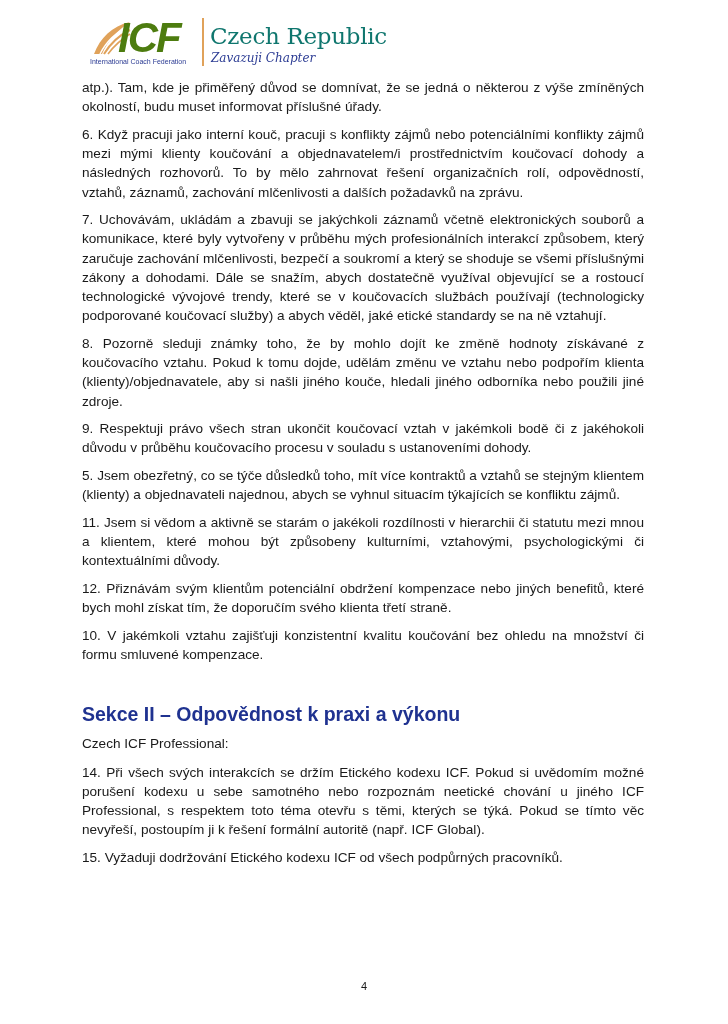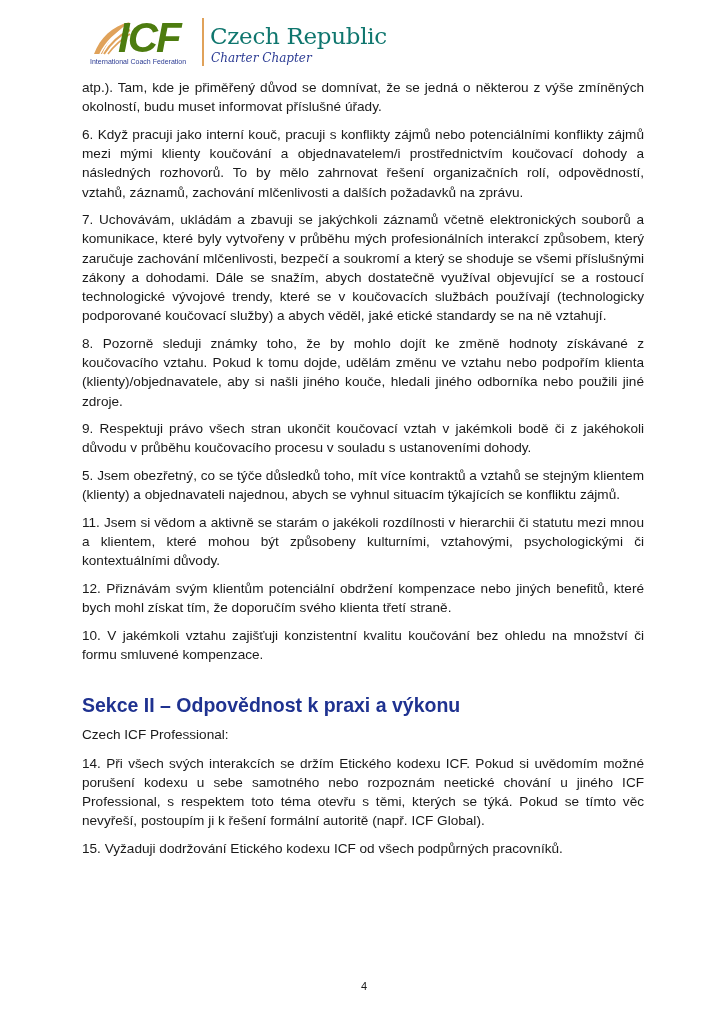--- a/index.html
+++ b/index.html
@@ -12,21 +12,21 @@
     .icf-swoosh { position: absolute; left: 4px; top: 6px; width: 40px; height: 38px; }
     .icf-letters { position: absolute; left: 30px; top: 0px; font-family: "Liberation Sans", sans-serif; font-weight: bold; font-style: italic; font-size: 42px; color: #4d7c0f; letter-spacing: -2px; line-height: 48px; }
     .icf-sub { position: absolute; left: 2px; top: 44px; font-family: "Liberation Sans", sans-serif; font-size: 7px; color: #2b3b93; white-space: nowrap; }
     .logo-divider { position: absolute; left: 114px; top: 4px; width: 2px; height: 48px; background: #e0a25a; }
     .chapter-title { position: absolute; left: 122px; top: 8px; font-family: "DejaVu Serif", serif; font-size: 23px; color: #0f766e; line-height: 28px; white-space: nowrap; letter-spacing: -0.3px; }
     .chapter-sub { position: absolute; left: 123px; top: 37px; font-family: "DejaVu Serif", serif; font-style: italic; font-size: 12px; color: #2b3b93; white-space: nowrap; }
 
     
     .content { position: absolute; left: 82px; top: 78px; width: 562px; font-family: "Liberation Sans", sans-serif; font-size: 13.6px; line-height: 19.2px; color: #1a1a1a; }
     .para { margin: 0 0 8.5px 0; text-align: justify; }
-    .section-heading { font-family: "Liberation Sans", sans-serif; font-weight: bold; font-size: 19.5px; color: #1f3290; margin: 29px 0 8px 0; line-height: 24px; }
+    .section-heading { font-family: "Liberation Sans", sans-serif; font-weight: bold; font-size: 19.5px; color: #1f3290; margin: 38px 0 8px 0; line-height: 24px; }
     .intro { margin: 0 0 9px 0; }
 
     .page-number { position: absolute; left: 0; width: 728px; top: 980px; text-align: center; font-family: "Liberation Sans", sans-serif; font-size: 11px; color: #1a1a1a; }
   </style>
 </head>
 <body>
 
 <div class="page">
 
   <div class="logo">
@@ -35,21 +35,21 @@
         <path d="M2 34 C 8 18, 20 6, 38 2 C 26 10, 16 20, 10 34 Z" fill="#e0a25a"></path>
         <path d="M8 34 C 14 22, 24 12, 38 6" stroke="#ffffff" stroke-width="1.4" fill="none"></path>
         <path d="M12 34 C 18 24, 26 16, 38 10" stroke="#e0a25a" stroke-width="2" fill="none"></path>
         <path d="M16 34 C 22 26, 28 20, 38 14" stroke="#e0a25a" stroke-width="1.6" fill="none"></path>
       </svg>
       <span class="icf-letters">ICF</span>
       <span class="icf-sub">International Coach Federation</span>
     </div>
     <div class="logo-divider"></div>
     <div class="chapter-title">Czech Republic</div>
-    <div class="chapter-sub">Charter Chapter</div>
+    <div class="chapter-sub">Zavazuji Chapter</div>
   </div>
 
   <div class="content">
     <p class="para">atp.). Tam, kde je přiměřený důvod se domnívat, že se jedná o některou z výše zmíněných okolností, budu muset informovat příslušné úřady.</p>
     <p class="para">6. Když pracuji jako interní kouč, pracuji s konflikty zájmů nebo potenciálními konflikty zájmů mezi mými klienty koučování a objednavatelem/i prostřednictvím koučovací dohody a následných rozhovorů. To by mělo zahrnovat řešení organizačních rolí, odpovědností, vztahů, záznamů, zachování mlčenlivosti a dalších požadavků na zprávu.</p>
     <p class="para">7. Uchovávám, ukládám a zbavuji se jakýchkoli záznamů včetně elektronických souborů a komunikace, které byly vytvořeny v průběhu mých profesionálních interakcí způsobem, který zaručuje zachování mlčenlivosti, bezpečí a soukromí a který se shoduje se všemi příslušnými zákony a dohodami. Dále se snažím, abych dostatečně využíval objevující se a rostoucí technologické vývojové trendy, které se v koučovacích službách používají (technologicky podporované koučovací služby) a abych věděl, jaké etické standardy se na ně vztahují.</p>
     <p class="para">8. Pozorně sleduji známky toho, že by mohlo dojít ke změně hodnoty získávané z koučovacího vztahu. Pokud k tomu dojde, udělám změnu ve vztahu nebo podpořím klienta (klienty)/objednavatele, aby si našli jiného kouče, hledali jiného odborníka nebo použili jiné zdroje.</p>
     <p class="para">9. Respektuji právo všech stran ukončit koučovací vztah v jakémkoli bodě či z jakéhokoli důvodu v průběhu koučovacího procesu v souladu s ustanoveními dohody.</p>
     <p class="para">5. Jsem obezřetný, co se týče důsledků toho, mít více kontraktů a vztahů se stejným klientem (klienty) a objednavateli najednou, abych se vyhnul situacím týkajících se konfliktu zájmů.</p>
     <p class="para">11. Jsem si vědom a aktivně se starám o jakékoli rozdílnosti v hierarchii či statutu mezi mnou a klientem, které mohou být způsobeny kulturními, vztahovými, psychologickými či kontextuálními důvody.</p>

